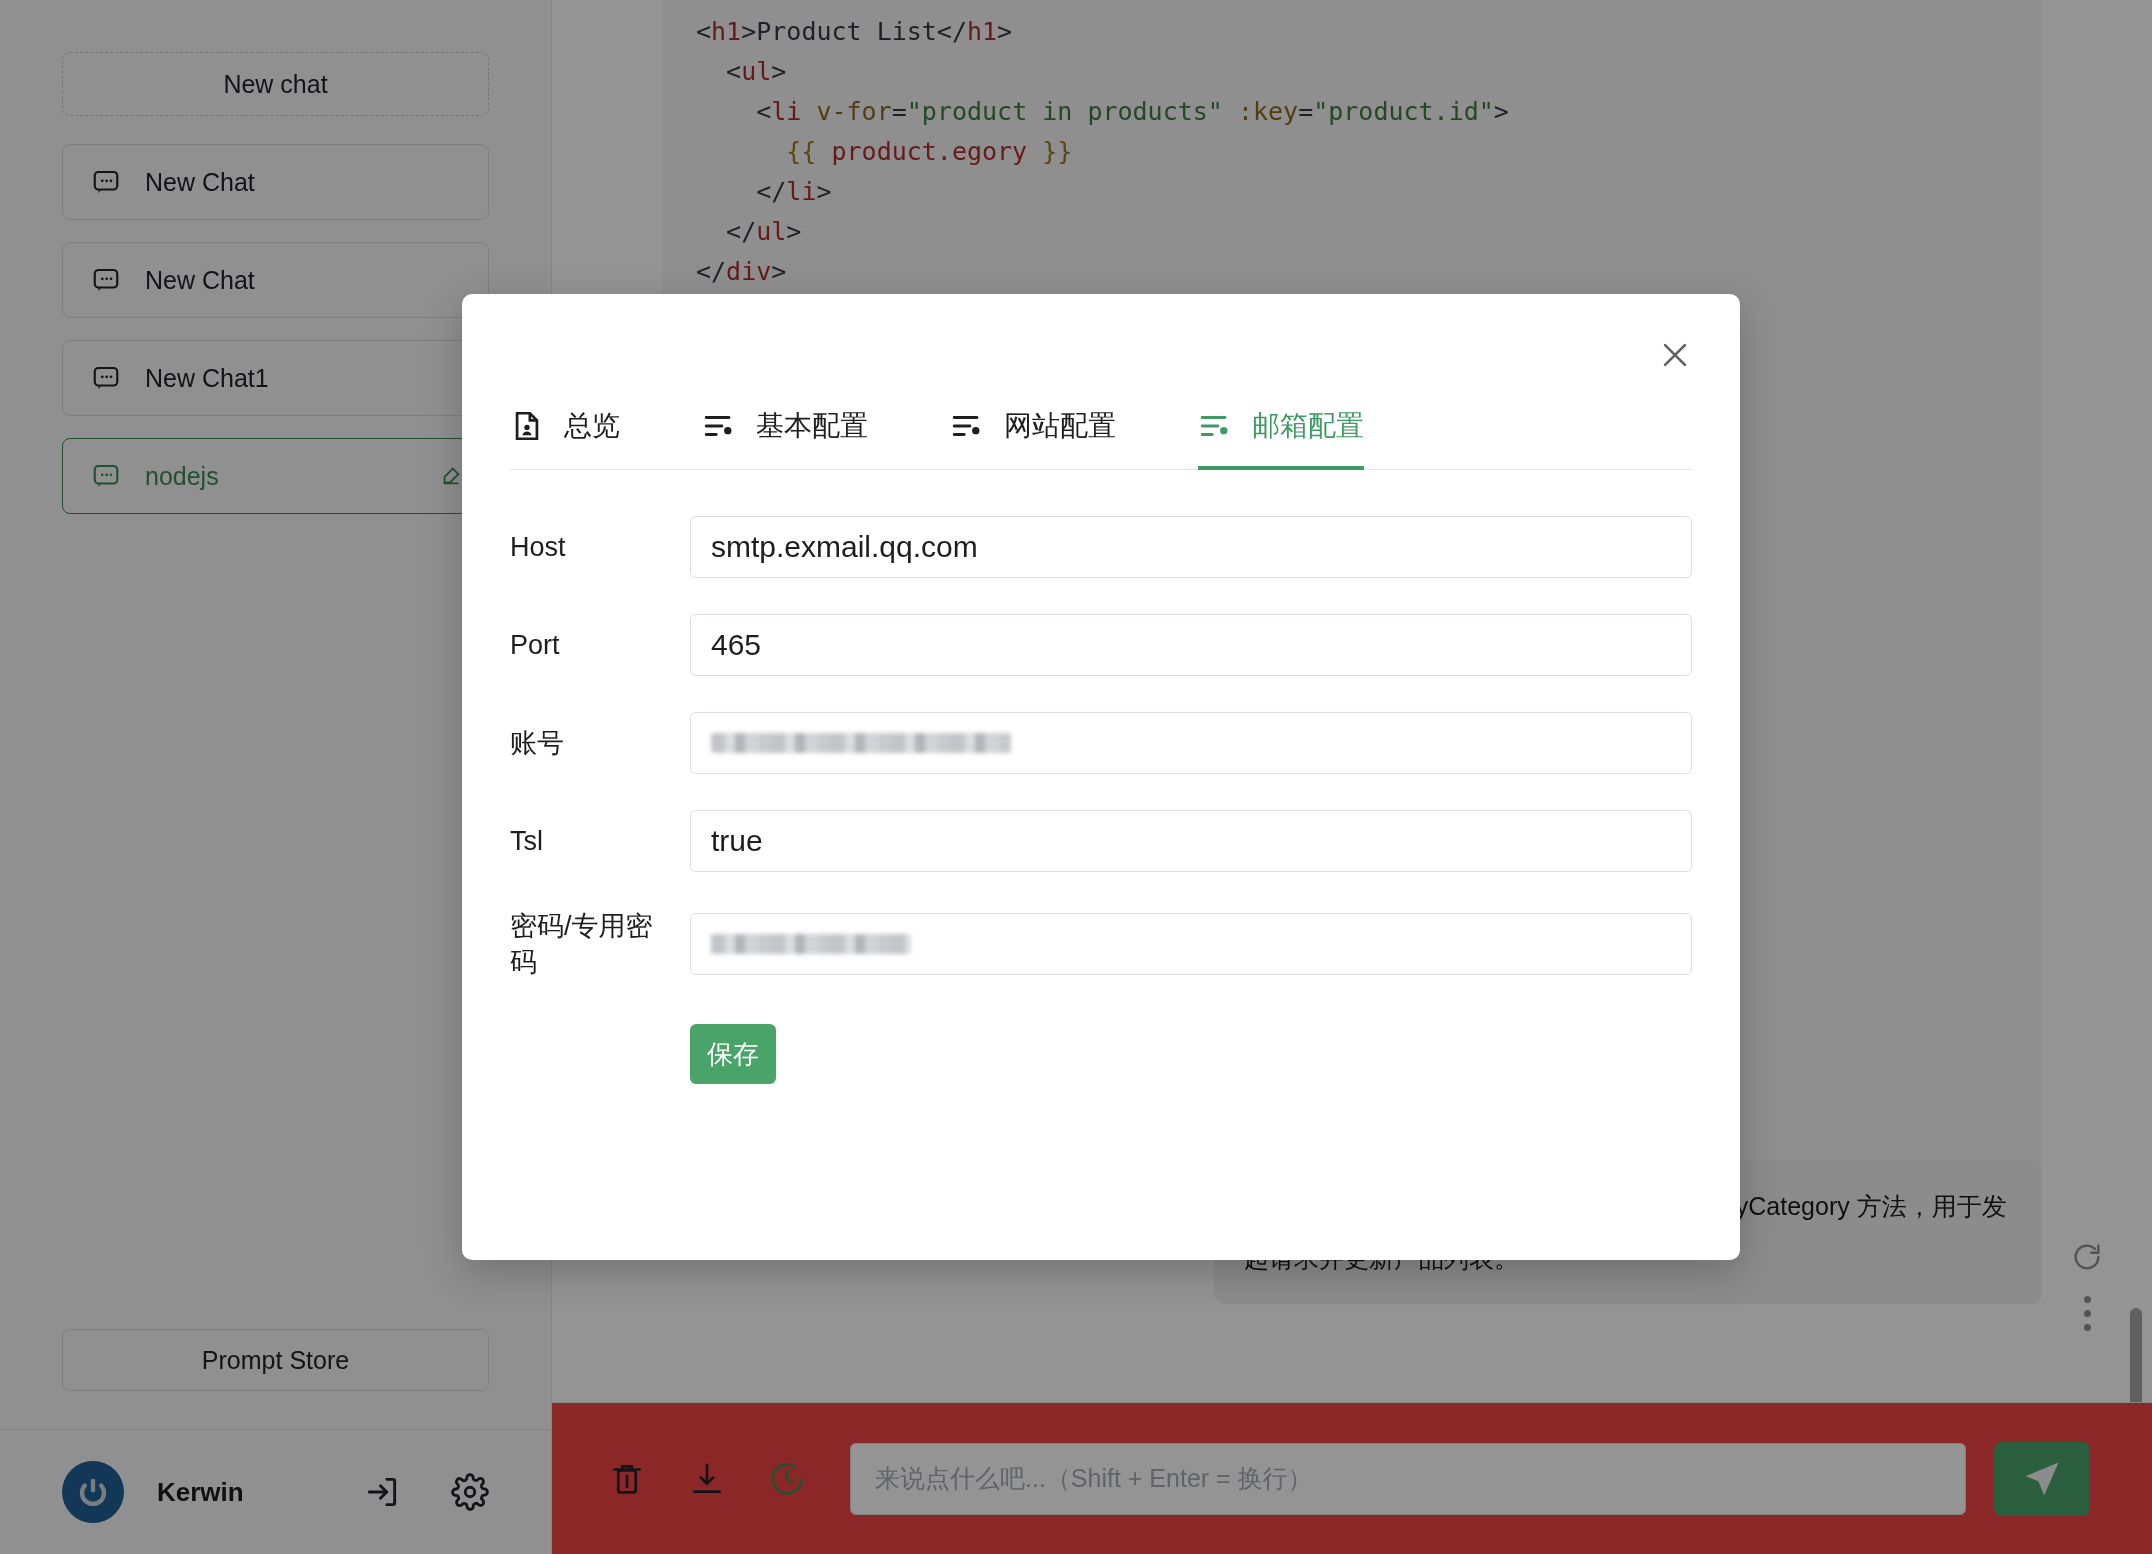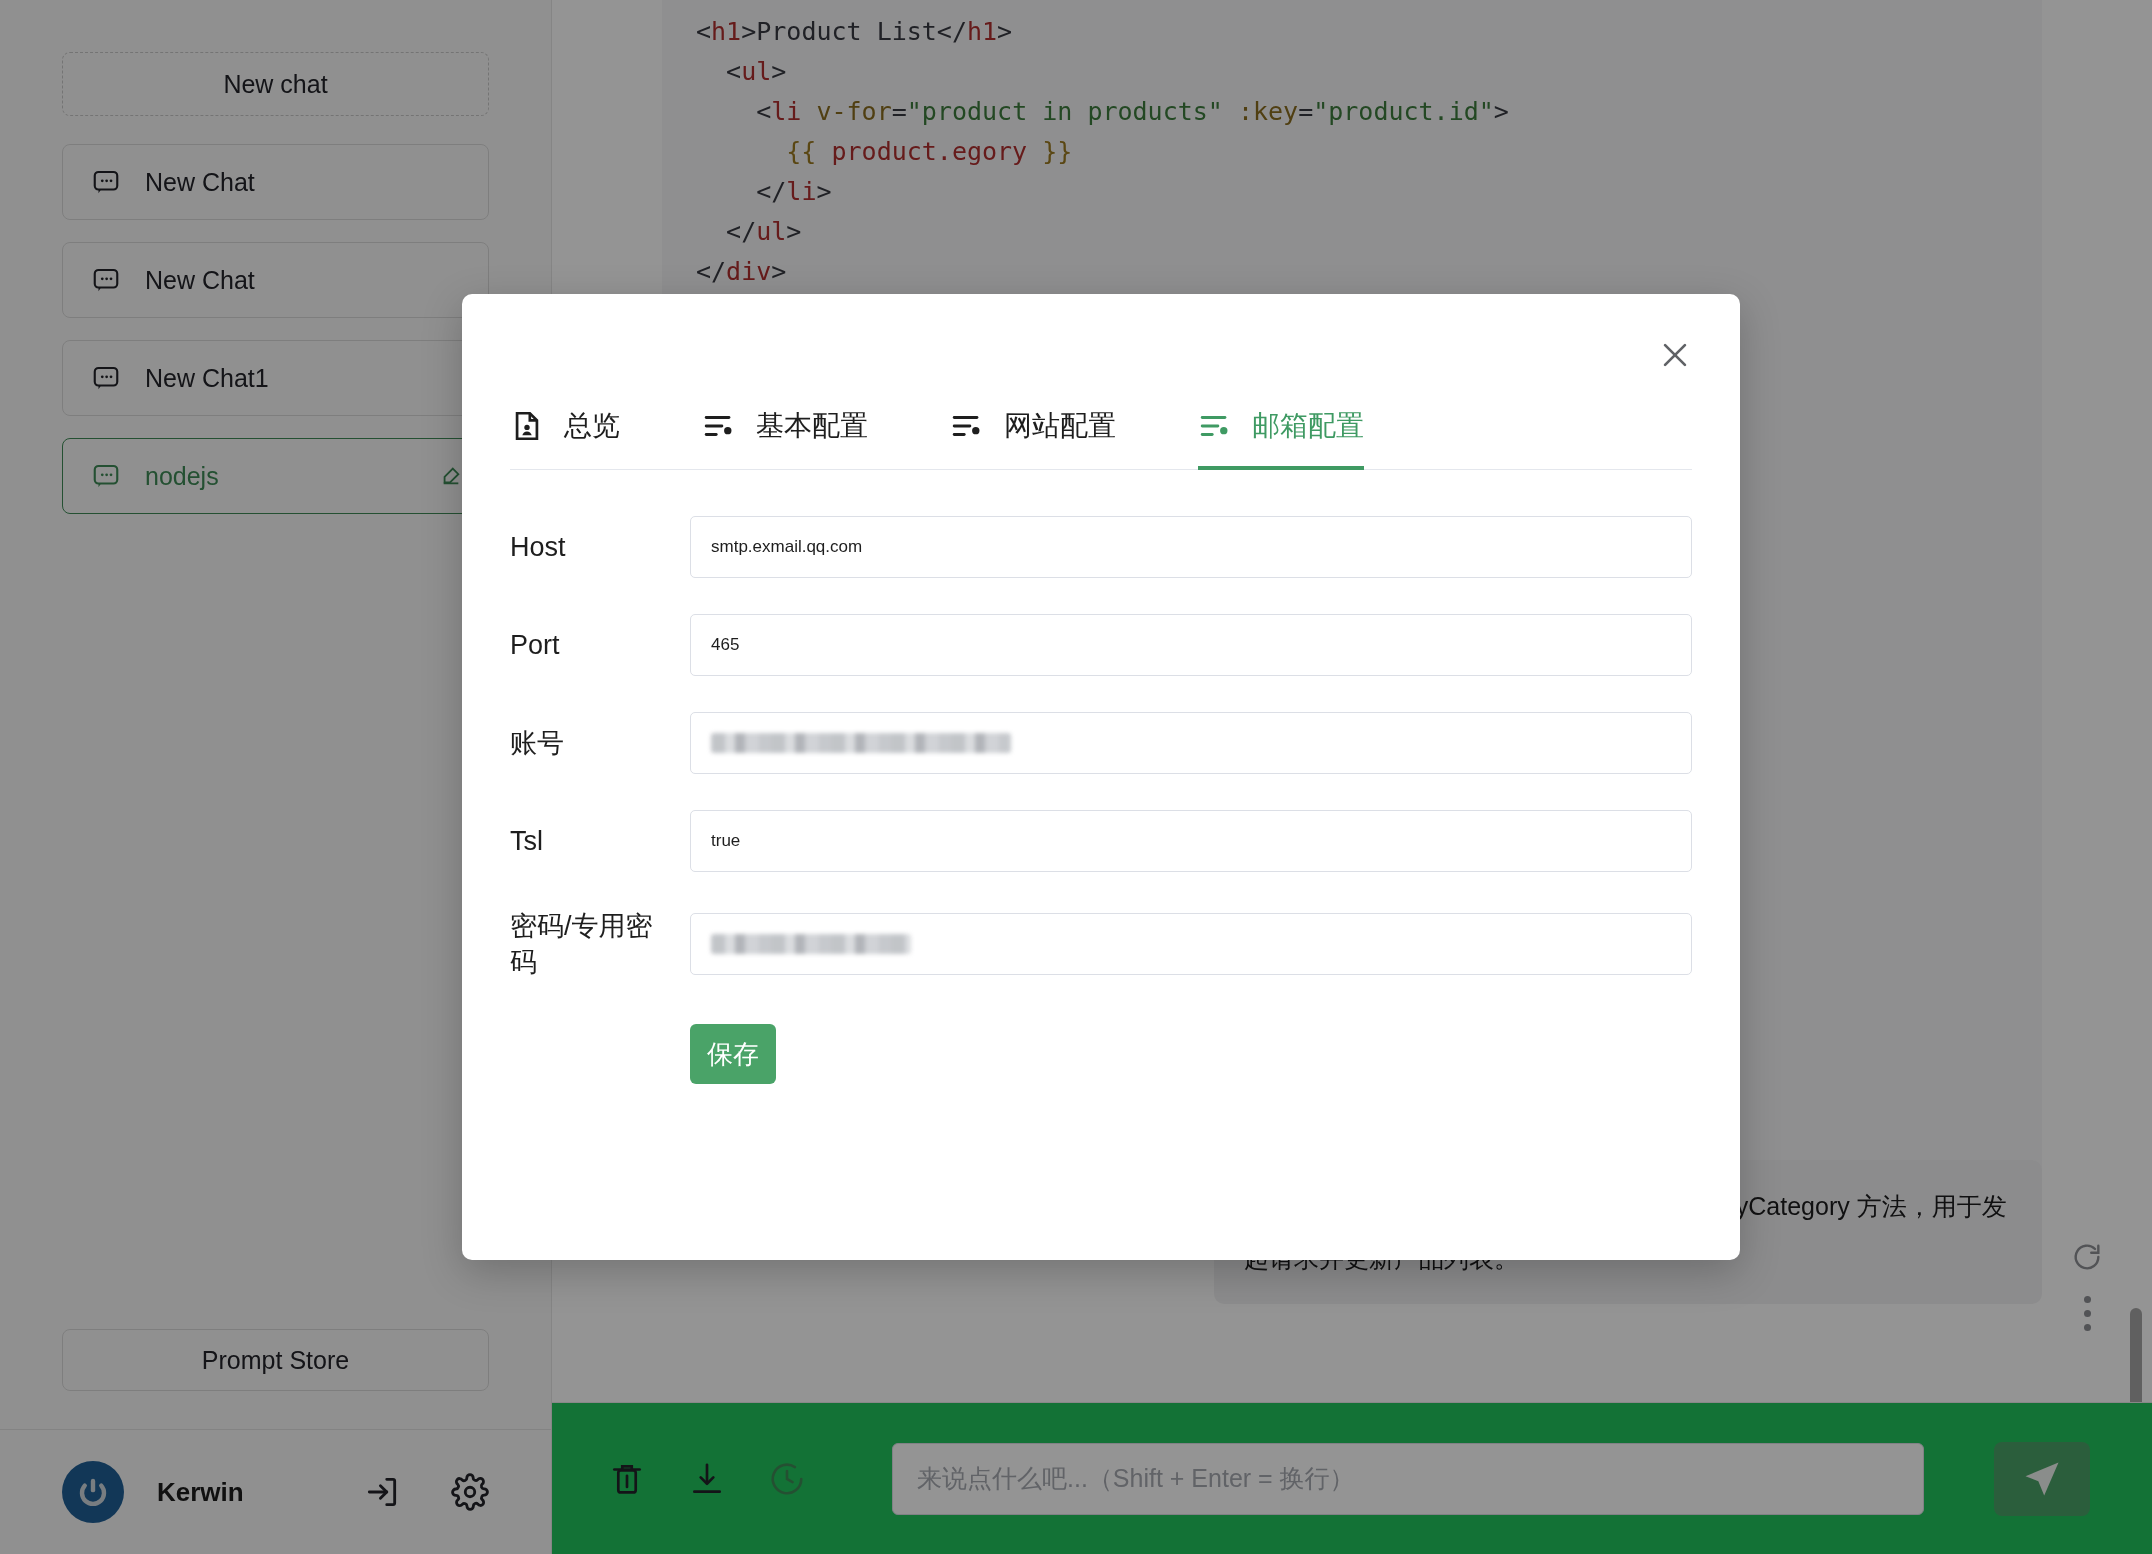--- a/index.html
+++ b/index.html
@@ -140,22 +140,21 @@
     width: 12px; height: 200px;
     background: #a6a6a6; border-radius: 6px;
   }
 
   
   #composer {
     height: 152px; flex: none;
     border-top: 1px solid #ebebeb;
     display: flex; align-items: center;
     padding: 0 62px 0 56px;
-    background: #22c55e;
-    gap: 42px;
+    background: #ef4444;
   }
   .tool-icons { display: flex; align-items: center; gap: 42px; margin-right: 44px; }
   .tool-ic { width: 38px; height: 38px; cursor: pointer; }
   .composer-input {
     flex: 1; height: 72px;
     border: 1px solid #dcdfe6; border-radius: 6px;
     background: #ffffff;
     display: flex; align-items: center;
     padding: 0 24px;
     font-size: 25px; color: #a8abb2;
@@ -221,21 +220,21 @@
   .form-label {
     width: 180px; flex: none;
     font-size: 27px; color: #1e1e1e;
     padding-right: 20px;
   }
   .form-field {
     flex: 1; height: 62px;
     border: 1px solid #dcdfe6; border-radius: 5px;
     display: flex; align-items: center;
     padding: 0 20px;
-    font-size: 17px; color: #1e1e1e;
+    font-size: 30px; color: #1e1e1e;
     background: #fff;
     cursor: text;
     overflow: hidden;
   }
   .masked {
     display: block; height: 20px;
     border-radius: 3px;
     background:
       repeating-linear-gradient(90deg,
         #bfc2c6 0px, #bfc2c6 14px,

